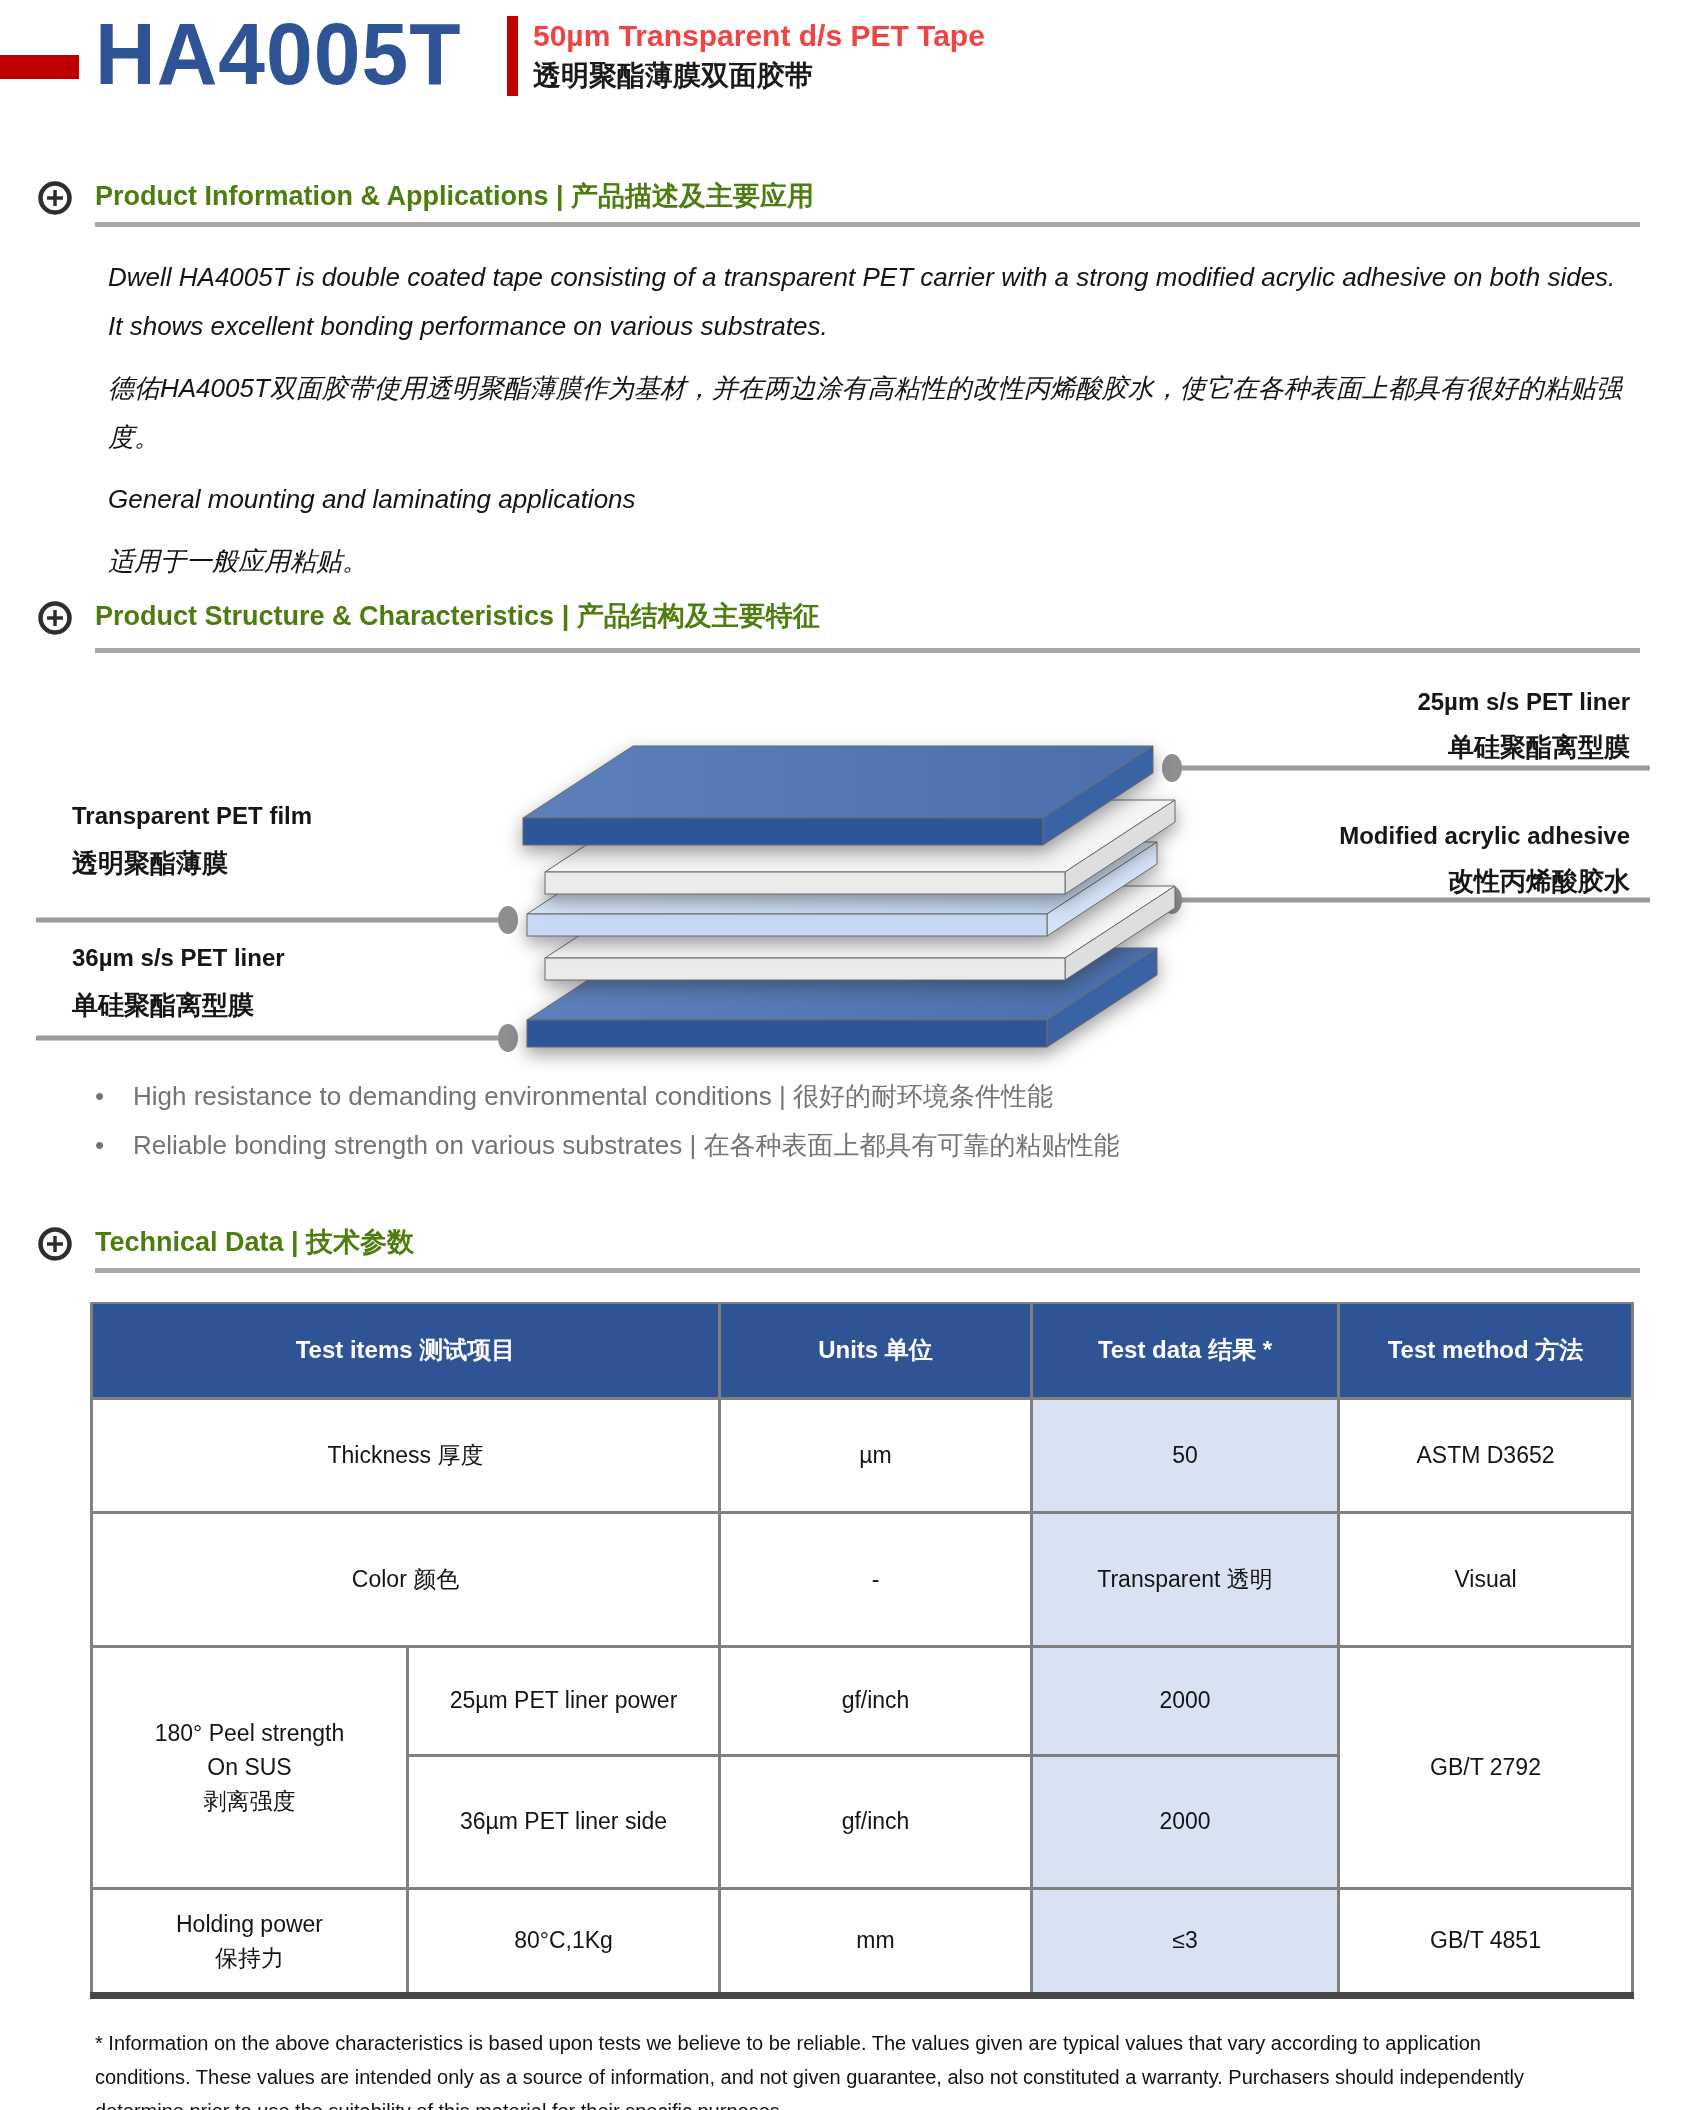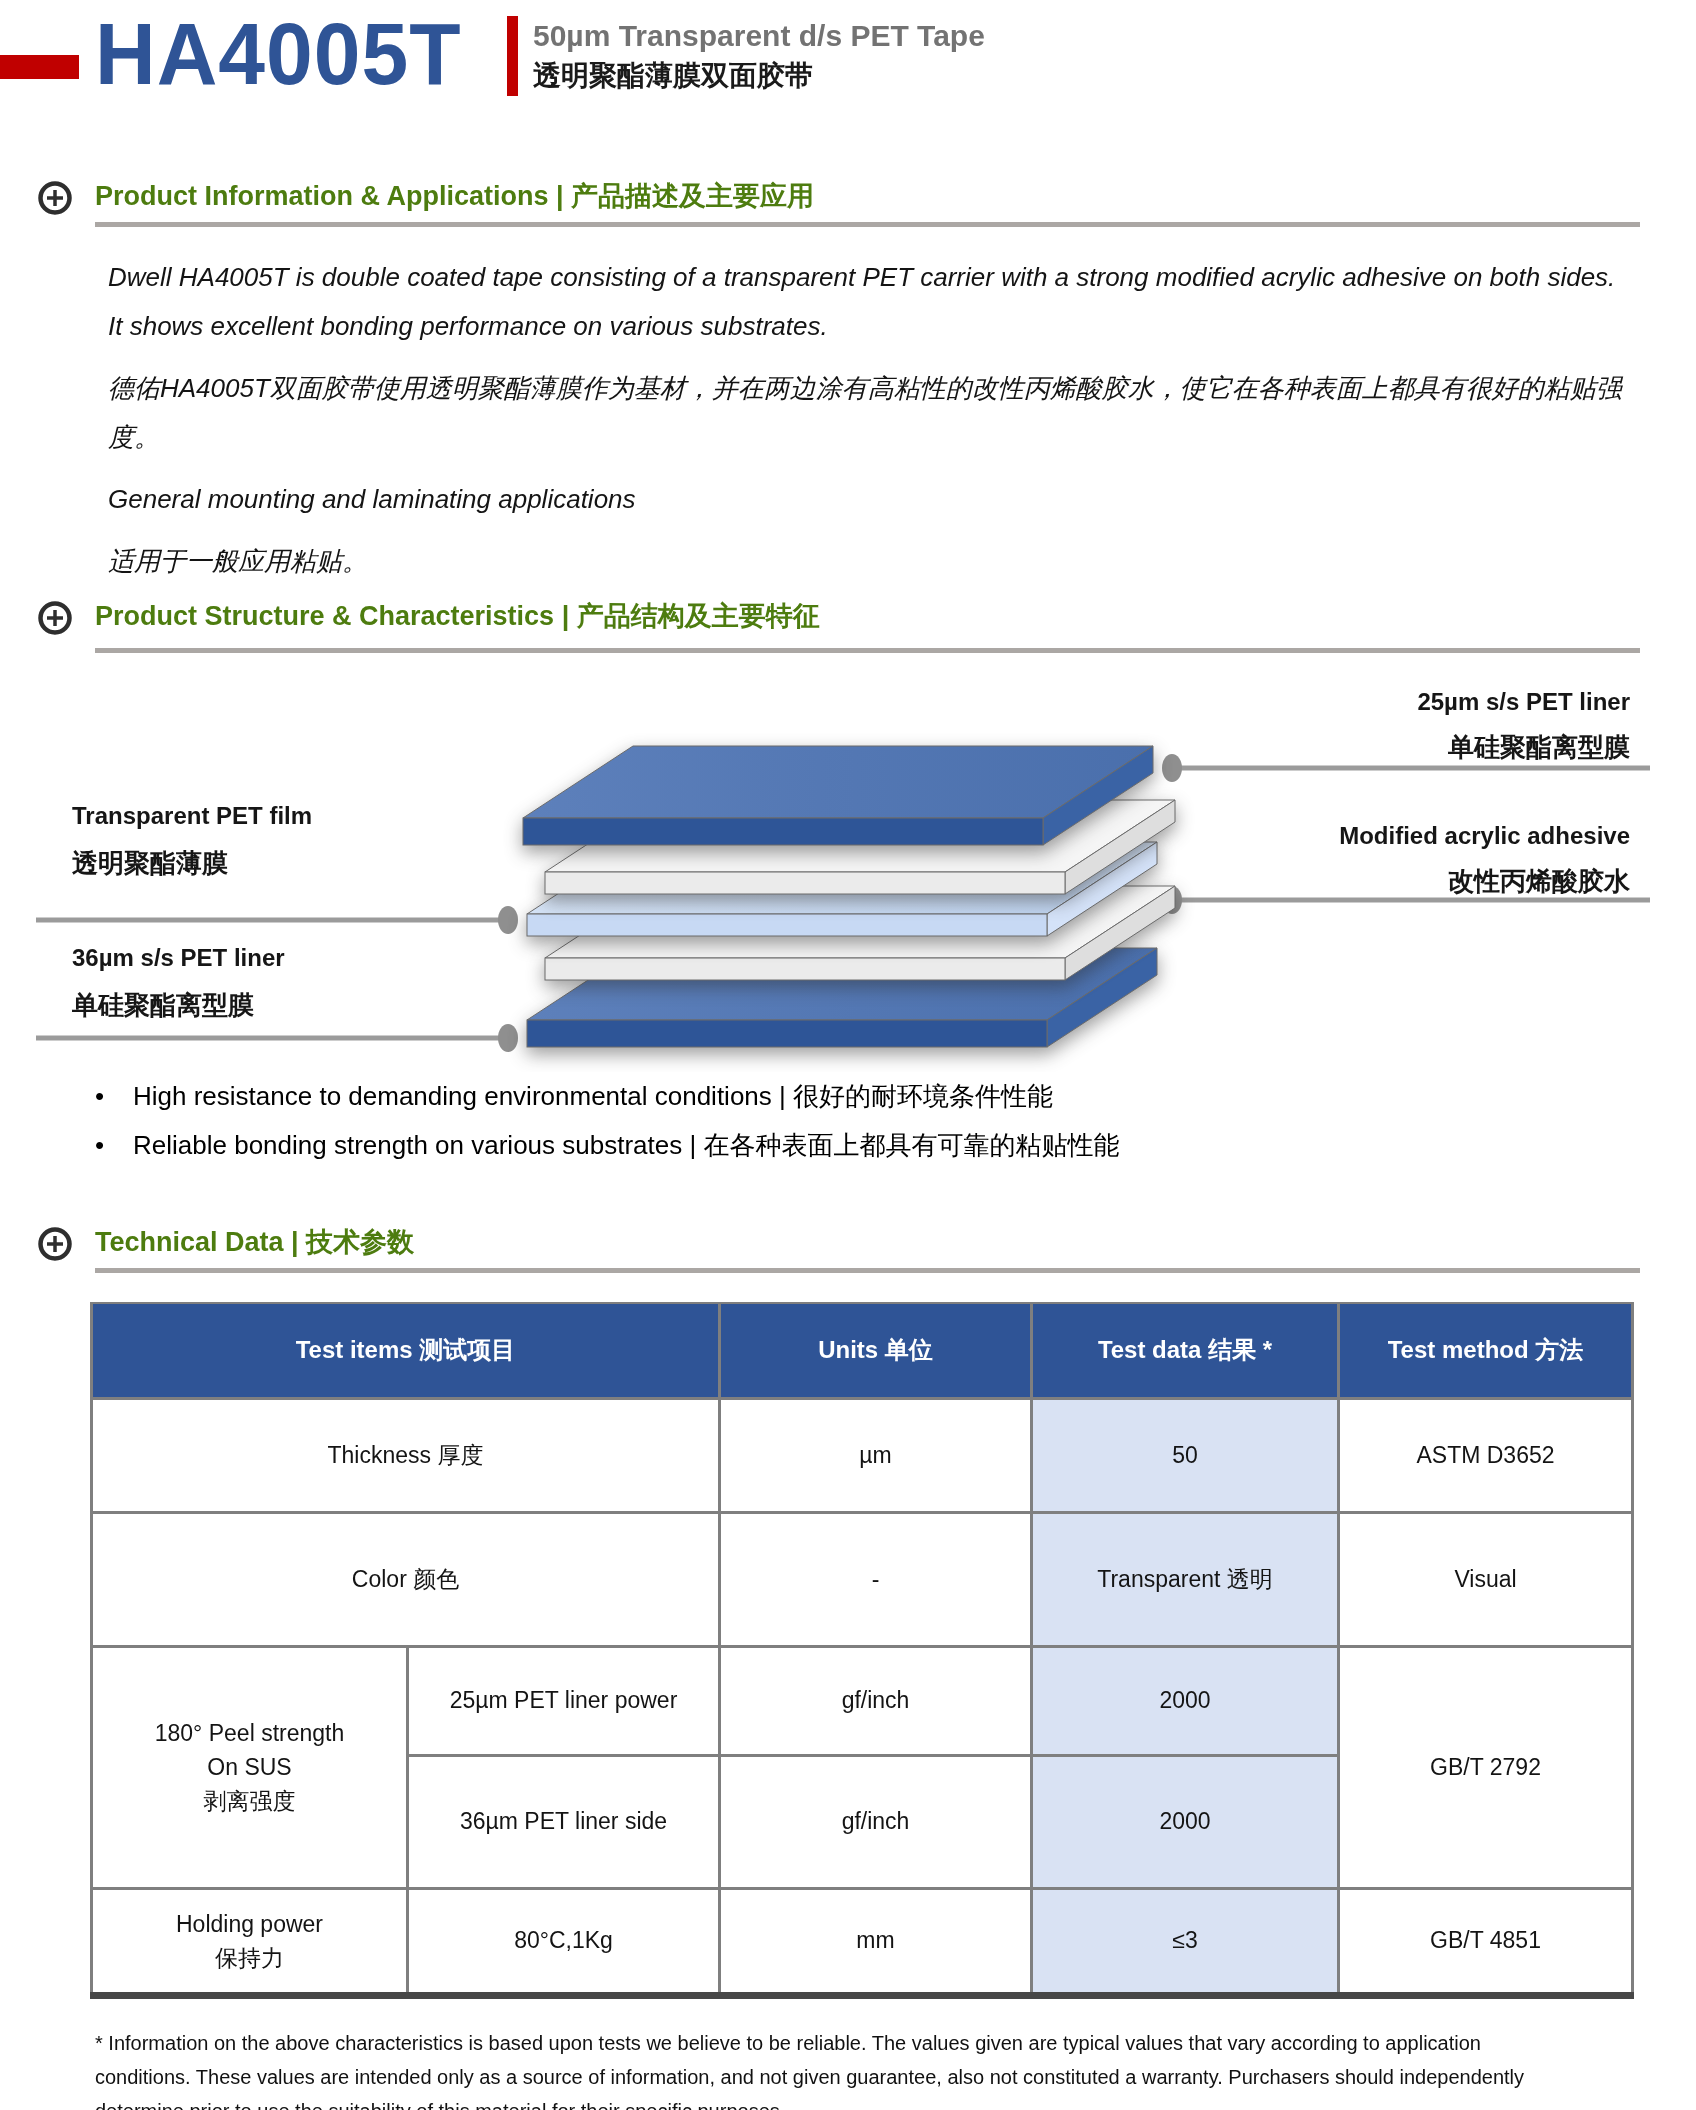--- a/index.html
+++ b/index.html
@@ -13,21 +13,21 @@
   }
   
   .red-dash{position:absolute;left:0;top:55px;width:79px;height:24px;background:#C00000;}
   .product-code{
     position:absolute;left:95px;top:10px;
     font-size:84px;font-weight:bold;color:#2F5496;
     letter-spacing:1px;line-height:1;transform:scaleY(1.04);transform-origin:top left;
   }
   .red-vbar{position:absolute;left:507px;top:16px;width:11px;height:80px;background:#C00000;}
   .hdr-sub{position:absolute;left:533px;top:16px;line-height:40px;}
-  .hdr-sub .en{font-size:30px;font-weight:bold;color:#737373;}
+  .hdr-sub .en{font-size:30px;font-weight:bold;color:#ef4444;}
   .hdr-sub .zh{font-size:28px;font-weight:bold;color:#1a1a1a;}
   
   .section-head{position:absolute;left:0;width:1696px;}
   .section-head .icon{position:absolute;left:37px;top:2px;}
   .section-head .stitle{
     position:absolute;left:95px;top:0;
     font-size:27px;font-weight:bold;color:#4d7c0f;white-space:nowrap;
   }
   .divider{position:absolute;left:95px;width:1545px;height:5px;background:#ABA7A4;}
   
@@ -38,21 +38,21 @@
   .info-body p{margin:13px;font-style:italic;}
   
   .diagram{position:absolute;left:0;top:660px;width:1696px;height:412px;}
   .dlabel{position:absolute;font-weight:bold;color:#161616;white-space:nowrap;}
   .dlabel.en{font-size:24px;}
   .dlabel.zh{font-size:26px;}
   .dlabel.right{right:66px;text-align:left;}
   .slab-outline{stroke:#6b6b6b;stroke-width:1;}
   .sh{filter:drop-shadow(0px 7px 9px rgba(40,40,40,0.45));}
   
-  .bullets{position:absolute;left:95px;top:1072px;width:1520px;font-size:26px;line-height:49px;color:#000000;}
+  .bullets{position:absolute;left:95px;top:1072px;width:1520px;font-size:26px;line-height:49px;color:#737373;}
   .bullets .bi{display:flex;}
   .bullets .bi::before{content:"•";width:38px;flex:none;}
   
   .tech-table{
     position:absolute;left:90px;top:1302px;
     border-collapse:collapse;table-layout:fixed;width:1541px;
     font-size:23px;color:#141414;
     border-bottom:7px solid #474747;
   }
   .tech-table th,.tech-table td{

